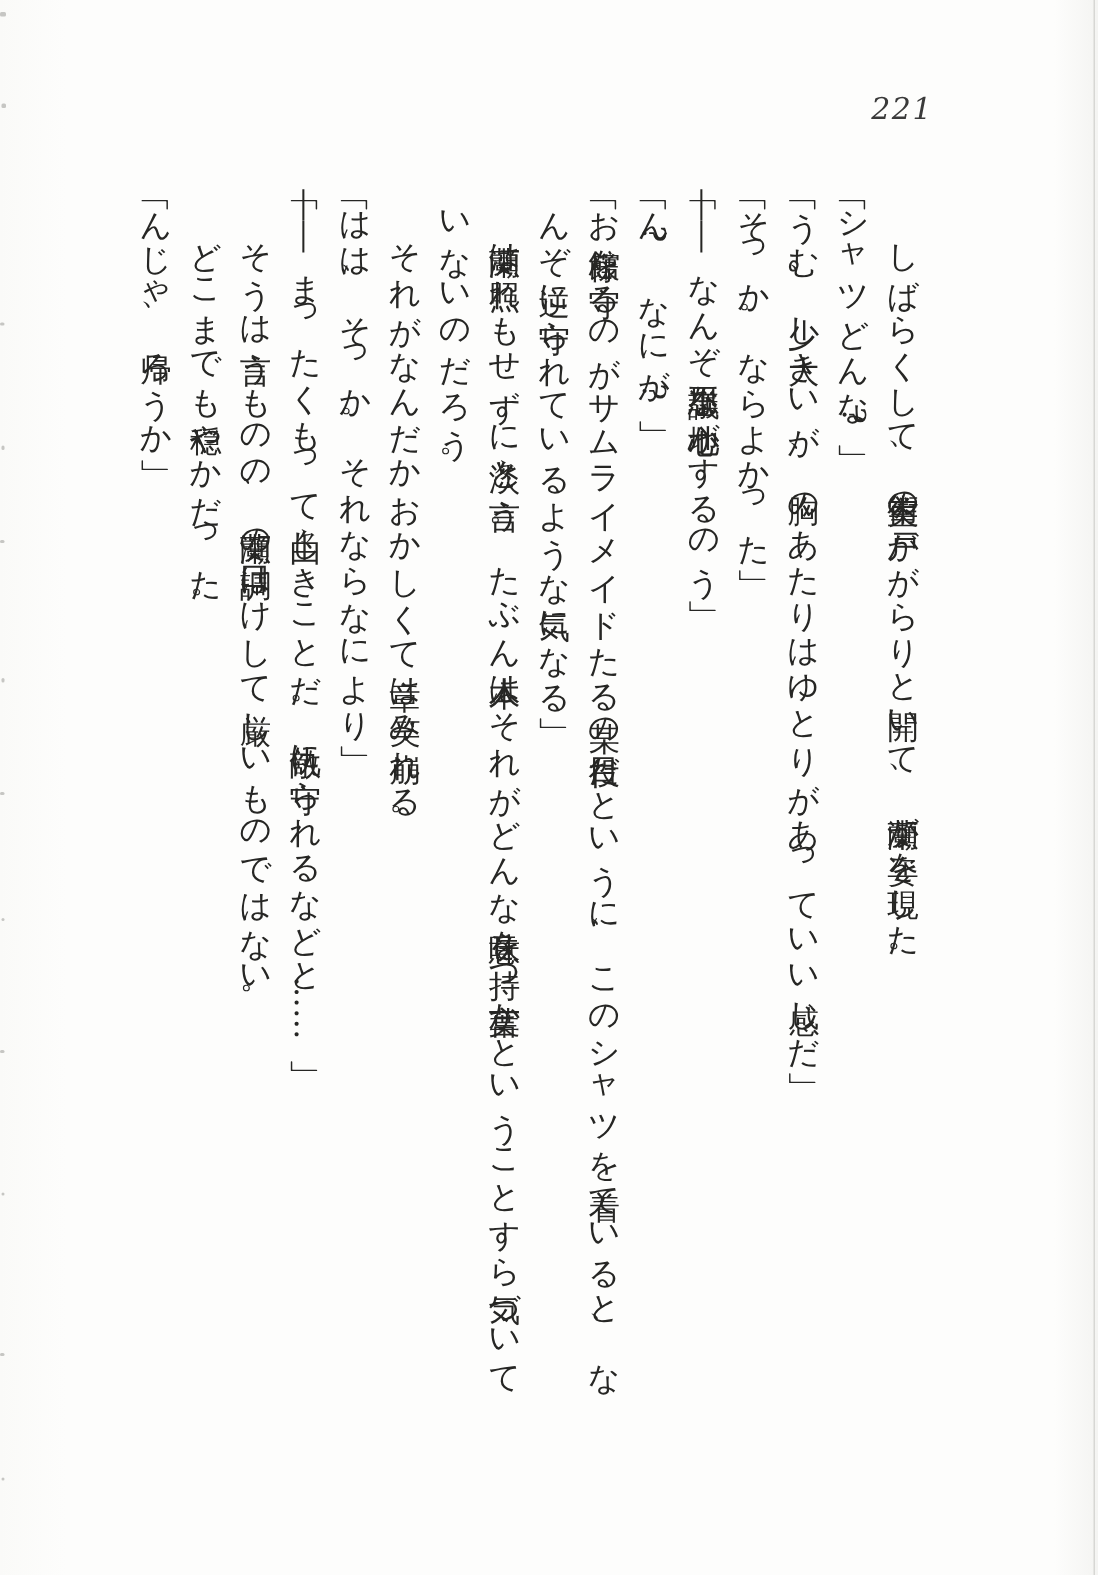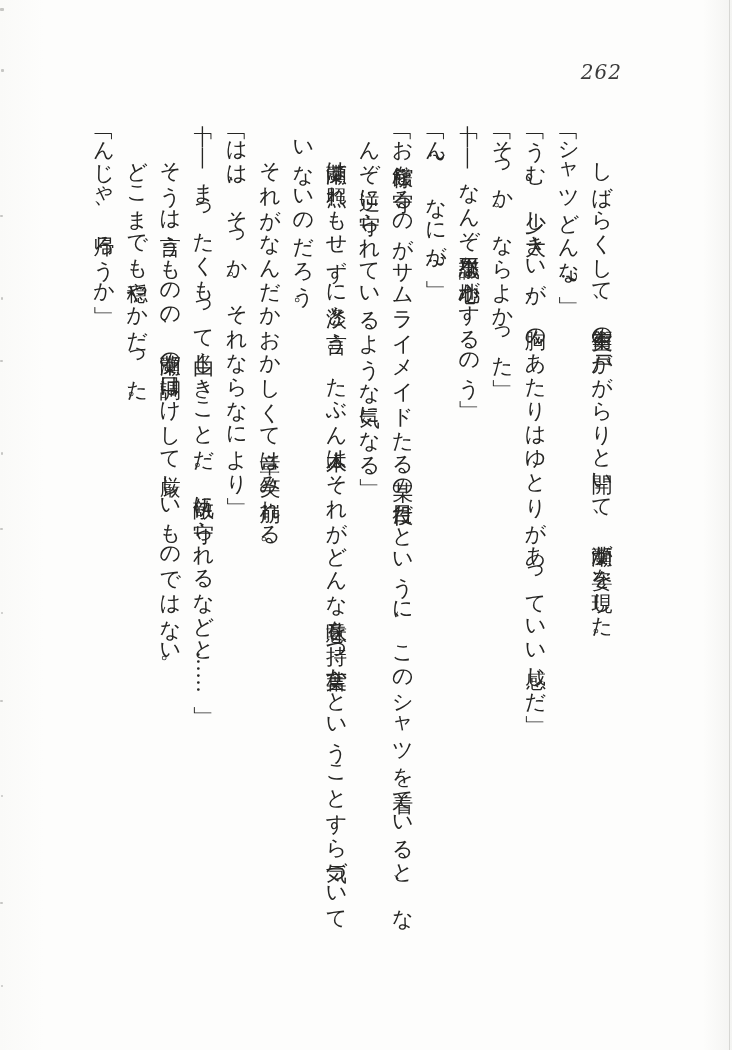--- a/index.html
+++ b/index.html
@@ -76,21 +76,21 @@
   .specks .s8  { left: 1px; top: 612px; width: 2px; height: 2px; }
   .specks .s9  { left: 0;  top: 700px; width: 3px; height: 2px; }
   .specks .s10 { left: 1px; top: 795px; width: 2px; height: 2px; }
   .specks .s11 { left: 0;  top: 902px; width: 3px; height: 2px; }
   .specks .s12 { left: 1px; top: 985px; width: 2px; height: 2px; }
 </style>
 </head>
 <body>
 
 <div class="page">
-  <div class="page-number">262</div>
+  <div class="page-number">221</div>
 
   <div class="text-body">
       <p class="indent">しばらくして、美術室の戸ががらりと開いて、蘭瀬が姿を現した。</p>
       <p>「シャツどんな?」</p>
       <p>「うむ、少し大きいが、胸のあたりはゆとりがあっていい感じだ」</p>
       <p>「そっか。ならよかった」</p>
       <p>「――なんぞ不思議な心地がするのう」</p>
       <p>「ん?　なにが?」</p>
       <p>「お館様を守るのがサムライメイドたる某の役目だというに、このシャツを着ていると、なんぞ逆に守られているような気になる」</p>
       <p class="indent">蘭瀬は照れもせずに淡々と言う。たぶん本人はそれがどんな意味を持つ言葉かということすら気づいていないのだろう。</p>

